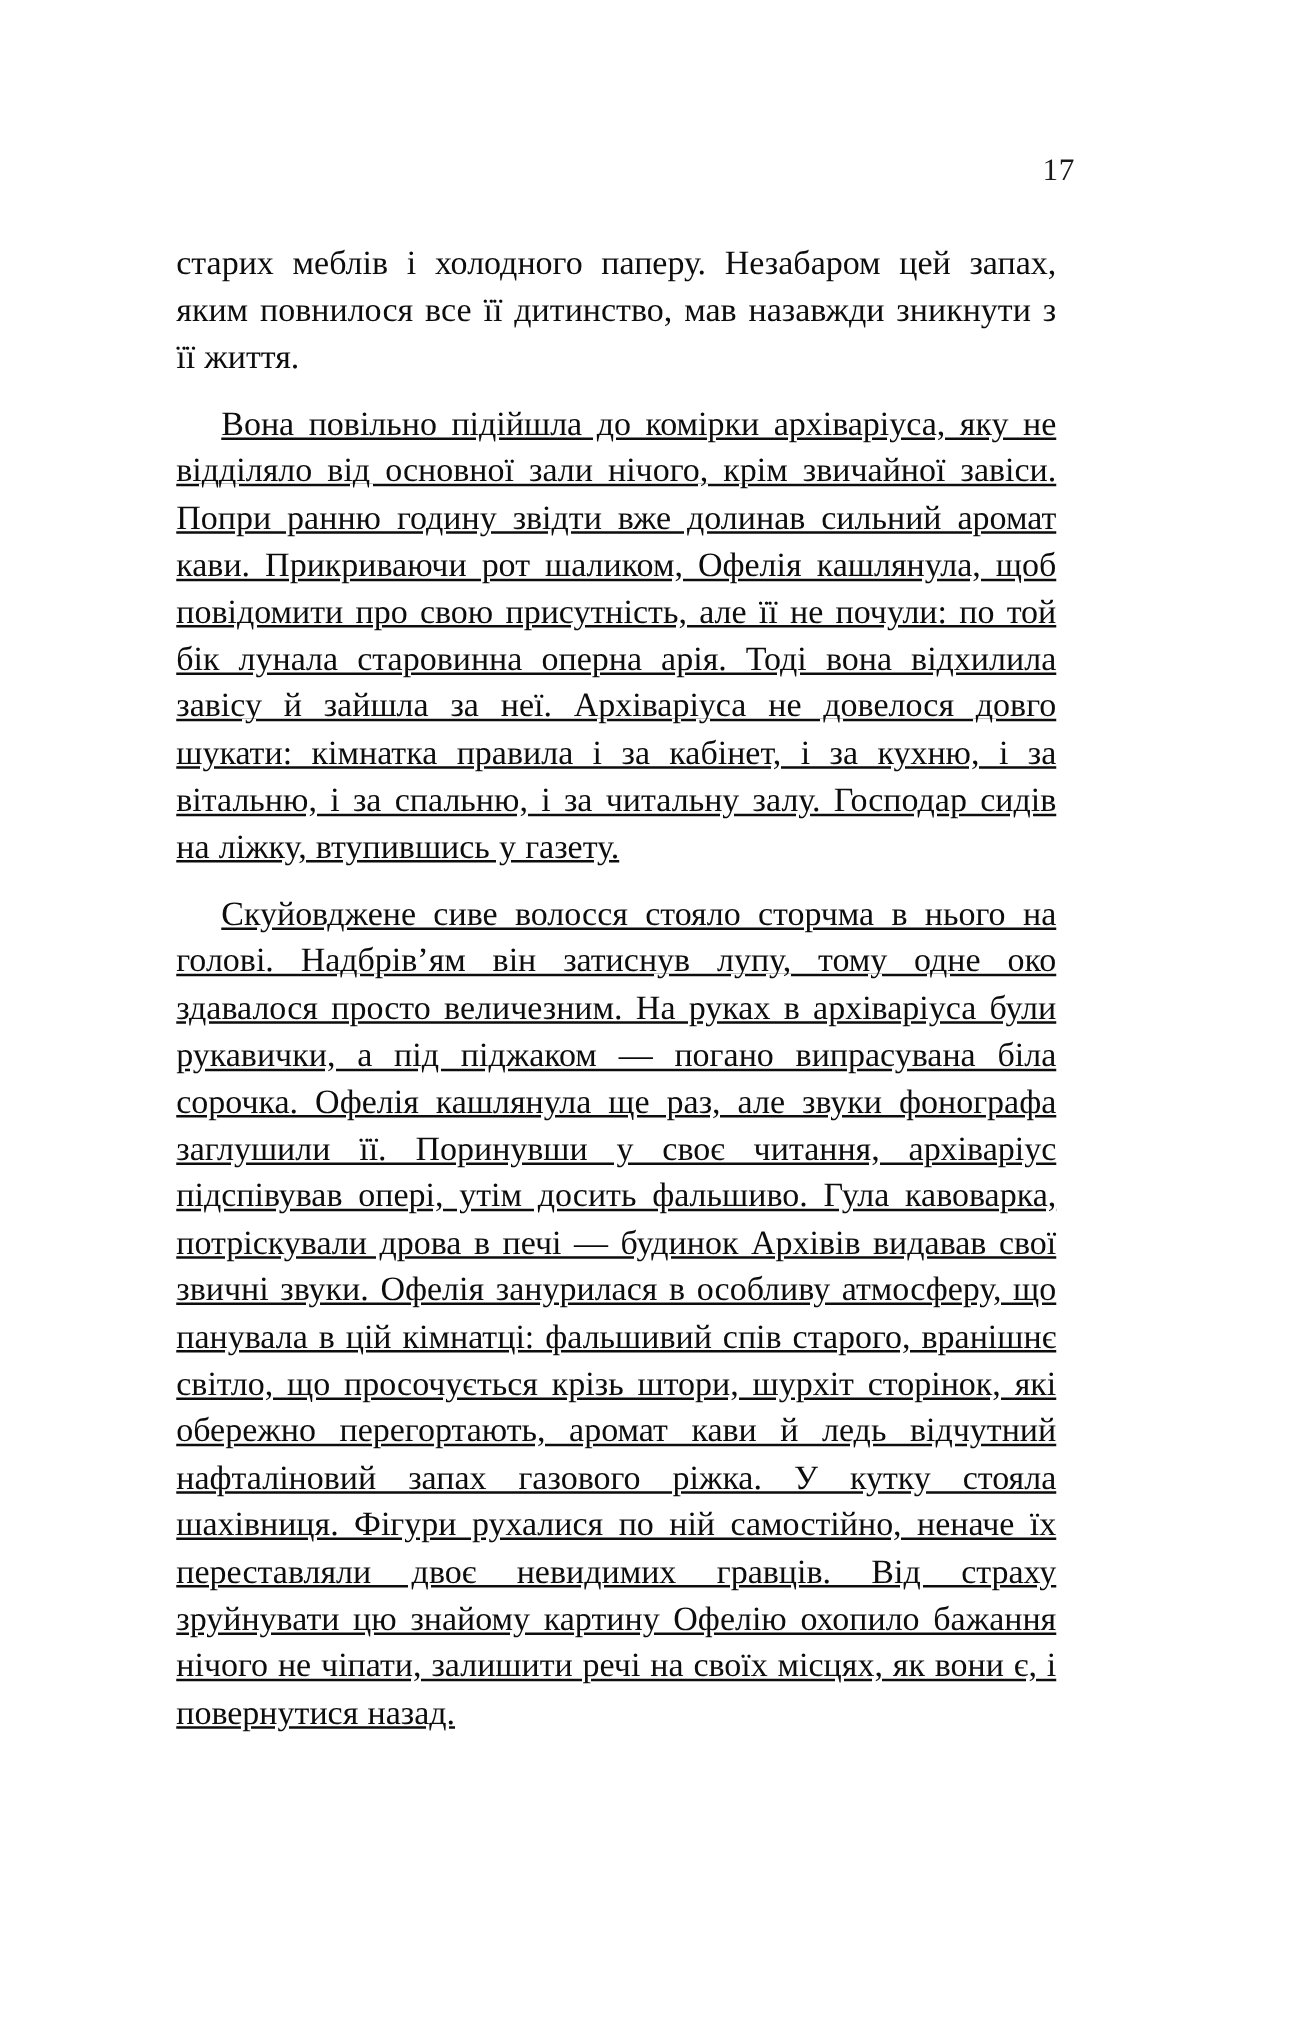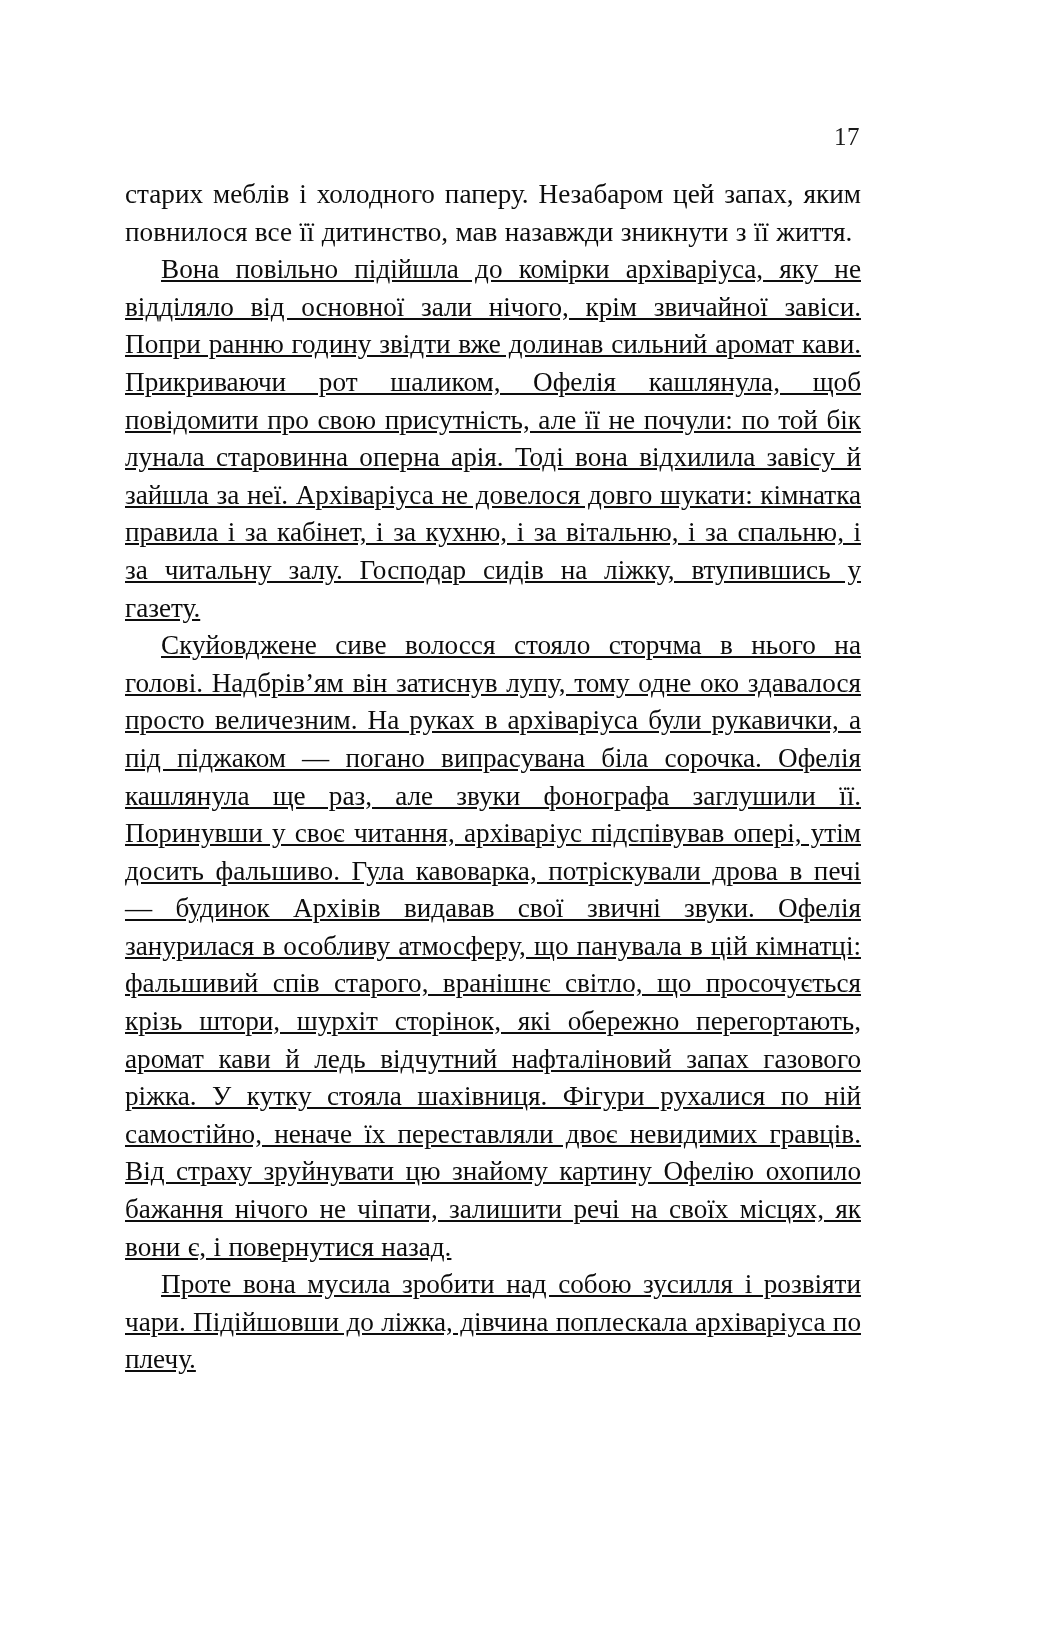--- a/index.html
+++ b/index.html
@@ -40,21 +40,21 @@
 
   
   .textblock {
     position: absolute;
     left: 125px;
     top: 176px;
     width: 736px;
   }
 
   .para {
-    margin: 0;
+    margin: 16px;
     font-size: 27.2px;
     line-height: 37.6px;
     text-align: justify;
     text-justify: inter-word;
     hyphens: manual;
     -webkit-hyphens: manual;
     word-spacing: 0.02em;
     color: #0d0d0d;
   }
 
@@ -82,17 +82,16 @@
   </div>
 
   <div class="textblock">
 
     <p class="para para--cont">старих меблів і холодного паперу. Незабаром цей запах, яким повнилося все її дитинство, мав назавжди зникнути з її життя.</p>
 
     <p class="para para--indent">Вона повільно підійшла до комірки архіваріуса, яку не відділяло від основної зали нічого, крім звичайної завіси. Попри ранню годину звідти вже долинав сильний аромат кави. Прикриваючи рот шаликом, Офелія кашлянула, щоб повідомити про свою присутність, але її не почули: по той бік лунала старовинна оперна арія. Тоді вона відхилила завісу й зайшла за неї. Архіваріуса не довелося довго шукати: кімнатка правила і за кабінет, і за кухню, і за вітальню, і за спальню, і за читальну залу. Господар сидів на ліжку, втупившись у газету.</p>
 
     <p class="para para--indent">Скуйовджене сиве волосся стояло сторчма в нього на голові. Надбрів’ям він затиснув лупу, тому одне око здавалося просто величезним. На руках в архіваріуса були рукавички, а під піджаком — погано випрасувана біла сорочка. Офелія кашлянула ще раз, але звуки фонографа заглушили її. Поринувши у своє читання, архіваріус підспівував опері, утім досить фальшиво. Гула кавоварка, потріскували дрова в печі — будинок Архівів видавав свої звичні звуки. Офелія занурилася в особливу атмосферу, що панувала в цій кімнатці: фальшивий спів старого, вранішнє світло, що просочується крізь штори, шурхіт сторінок, які обережно перегортають, аромат кави й ледь відчутний нафталіновий запах газового ріжка. У кутку стояла шахівниця. Фігури рухалися по ній самостійно, неначе їх переставляли двоє невидимих гравців. Від страху зруйнувати цю знайому картину Офелію охопило бажання нічого не чіпати, залишити речі на своїх місцях, як вони є, і повернутися назад.</p>
 
-    <p class="para para--indent">Проте вона мусила зробити над собою зусилля і розвіяти чари. Підійшовши до ліжка, дівчина поплескала архіваріуса по плечу.</p>
 
   </div>
 
 </div>
 
 </body></html>

